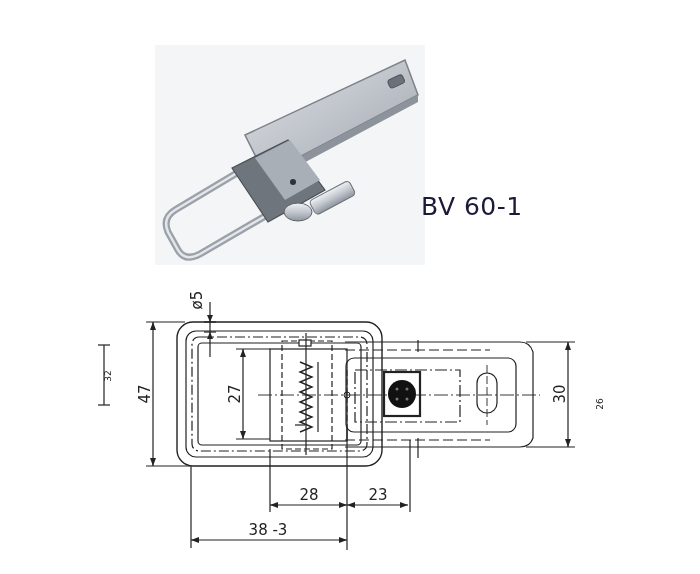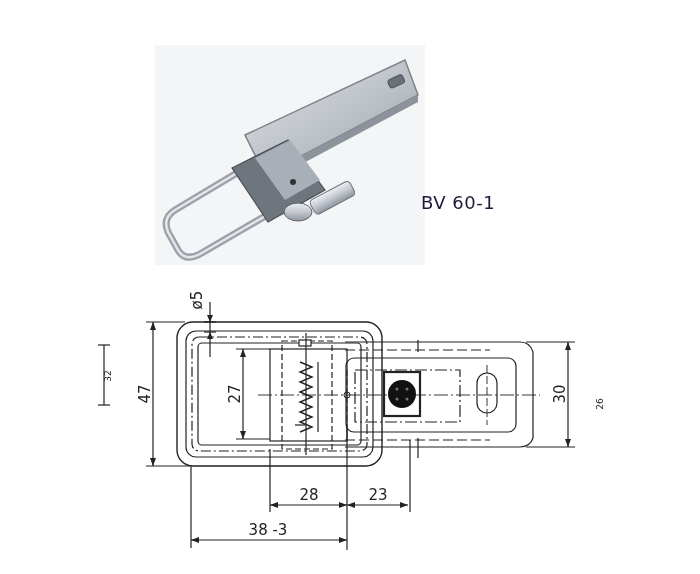--- a/index.html
+++ b/index.html
@@ -1,18 +1,18 @@
 <!DOCTYPE html>
 <html><head>
   <meta charset="utf-8">
   <style>
     html, body { margin: 0; padding: 0; background: #ffffff; }
     body { width: 700px; height: 574px; position: relative; overflow: hidden; font-family: "Liberation Sans", sans-serif; }
     .photo { position: absolute; left: 150px; top: 40px; width: 280px; height: 230px; }
-    .model-label { position: absolute; left: 421px; top: 192px; font-family: "DejaVu Sans", sans-serif; font-size: 18px; color: #1c1a3a; letter-spacing: 0.5px; }
+    .model-label { position: absolute; left: 421px; top: 192px; font-family: "DejaVu Sans", sans-serif; font-size: 25px; color: #1c1a3a; letter-spacing: 0.5px; }
     .drawing { position: absolute; left: 0; top: 280px; width: 700px; height: 294px; }
     .dim { font-family: "DejaVu Sans", sans-serif; font-size: 15px; fill: #222; }
   </style>
 </head>
 <body>
 
 <div class="photo">
   <svg width="280" height="230" viewBox="0 0 280 230">
     <defs>
       <linearGradient id="metalG" x1="0" y1="0" x2="0" y2="1">

